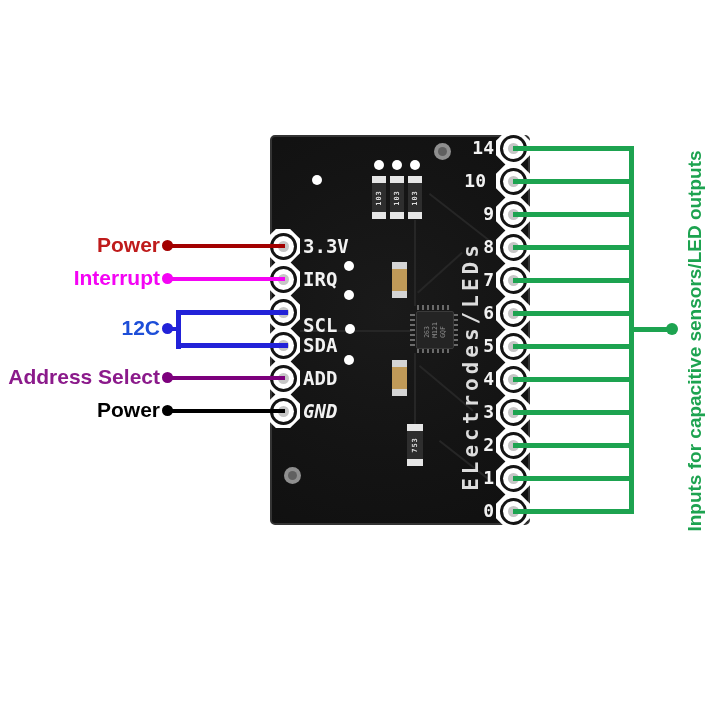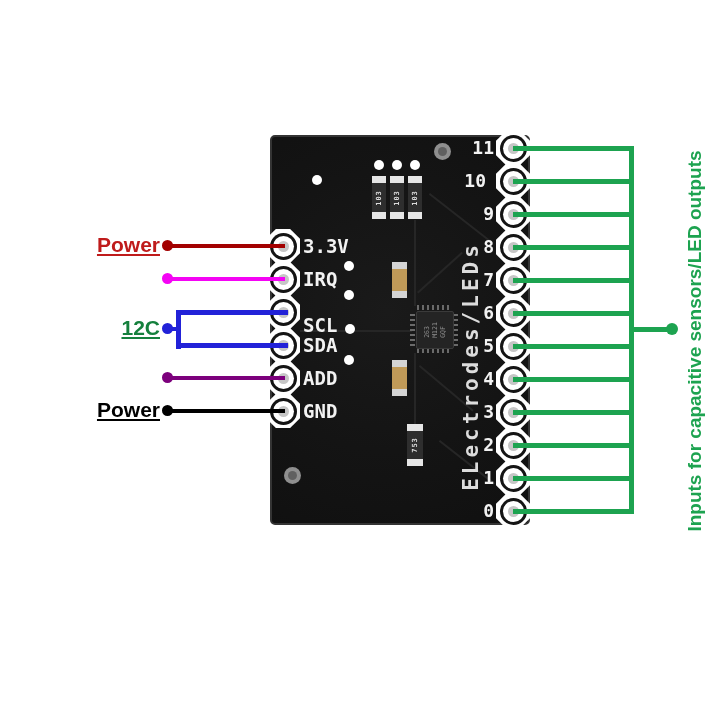--- a/index.html
+++ b/index.html
@@ -50,22 +50,22 @@
   .wire{position:absolute;}
   .dot{position:absolute;width:11px;height:11px;border-radius:50%;}
   .wire.red{background:#a30000;} .dot.red{background:#a30000;}
   .wire.magenta{background:#f404f4;} .dot.magenta{background:#f404f4;}
   .wire.blue{background:#2222d8;} .dot.blue{background:#2222d8;}
   .wire.purple{background:#7c007c;} .dot.purple{background:#7c007c;}
   .wire.black{background:#000000;} .dot.black{background:#000000;}
   .wire.green{background:#1da350;} .dot.green{background:#1da350;width:12px;height:12px;}
   
   .ann{position:absolute;right:560px;height:26px;line-height:26px;
-       font:bold 21px "Liberation Sans",sans-serif;white-space:nowrap;text-decoration:underline;}
-  .ann.red{color:#bf1b1b;} .ann.magenta{color:#f404f4;} .ann.blue{color:#15803d;}
+       font:bold 21px "Liberation Sans",sans-serif;white-space:nowrap;}
+  .ann.red{color:#bf1b1b;} .ann.magenta{color:#f404f4;} .ann.blue{color:#1d4ed8;}
   .ann.purple{color:#8b1a8b;} .ann.black{color:#000000;}
   .right-caption{position:absolute;left:695px;top:341px;transform:translate(-50%,-50%) rotate(-90deg);
        font:bold 19px "Liberation Sans",sans-serif;color:#1da350;white-space:nowrap;}
 </style>
 </head>
 <body>
 
 <div class="canvas">
 
   <div class="board"></div>
@@ -237,23 +237,23 @@
       <i class="hole"></i>
       <i class="ring"></i>
       <i class="core"></i>
     </div>
 
   <div class="silk" style="left:303px;top:235px;">3.3V</div>
   <div class="silk" style="left:303px;top:268px;">IRQ</div>
   <div class="silk" style="left:303px;top:314px;">SCL</div>
   <div class="silk" style="left:303px;top:334px;">SDA</div>
   <div class="silk" style="left:303px;top:367px;">ADD</div>
-  <div class="silk" style="left:303px;top:400px;">GND</div>
-
-  <div class="silk-num" style="left:454px;top:137px;">11</div>
+  <div class="silk" style="left:303px;top:400px;font-style:italic;">GND</div>
+
+  <div class="silk-num" style="left:454px;top:137px;">14</div>
   <div class="silk-num" style="left:446px;top:170px;">10</div>
   <div class="silk-num" style="left:454px;top:203px;">9</div>
   <div class="silk-num" style="left:454px;top:236px;">8</div>
   <div class="silk-num" style="left:454px;top:269px;">7</div>
   <div class="silk-num" style="left:454px;top:302px;">6</div>
   <div class="silk-num" style="left:454px;top:335px;">5</div>
   <div class="silk-num" style="left:454px;top:368px;">4</div>
   <div class="silk-num" style="left:454px;top:401px;">3</div>
   <div class="silk-num" style="left:454px;top:434px;">2</div>
   <div class="silk-num" style="left:454px;top:467px;">1</div>
@@ -287,18 +287,20 @@
   <div class="wire green" style="left:513px;top:377px;width:121px;height:5px;"></div>
   <div class="wire green" style="left:513px;top:410px;width:121px;height:5px;"></div>
   <div class="wire green" style="left:513px;top:443px;width:121px;height:5px;"></div>
   <div class="wire green" style="left:513px;top:476px;width:121px;height:5px;"></div>
   <div class="wire green" style="left:513px;top:509px;width:121px;height:5px;"></div>
   <div class="wire green" style="left:629px;top:146px;width:5px;height:368px;"></div>
   <div class="wire green" style="left:632px;top:327px;width:36px;height:5px;"></div>
   <div class="dot green" style="left:666px;top:323px;"></div>
 
   <div class="ann red" style="top:233px;">Power</div>
+  <div class="ann magenta" style="top:266px;">Interrupt</div>
   <div class="ann blue" style="top:316px;">12C</div>
+  <div class="ann purple" style="top:365px;">Address Select</div>
   <div class="ann black" style="top:398px;">Power</div>
 
   <div class="right-caption">Inputs for capacitive sensors/LED outputs</div>
 
 </div>
 
 </body></html>

